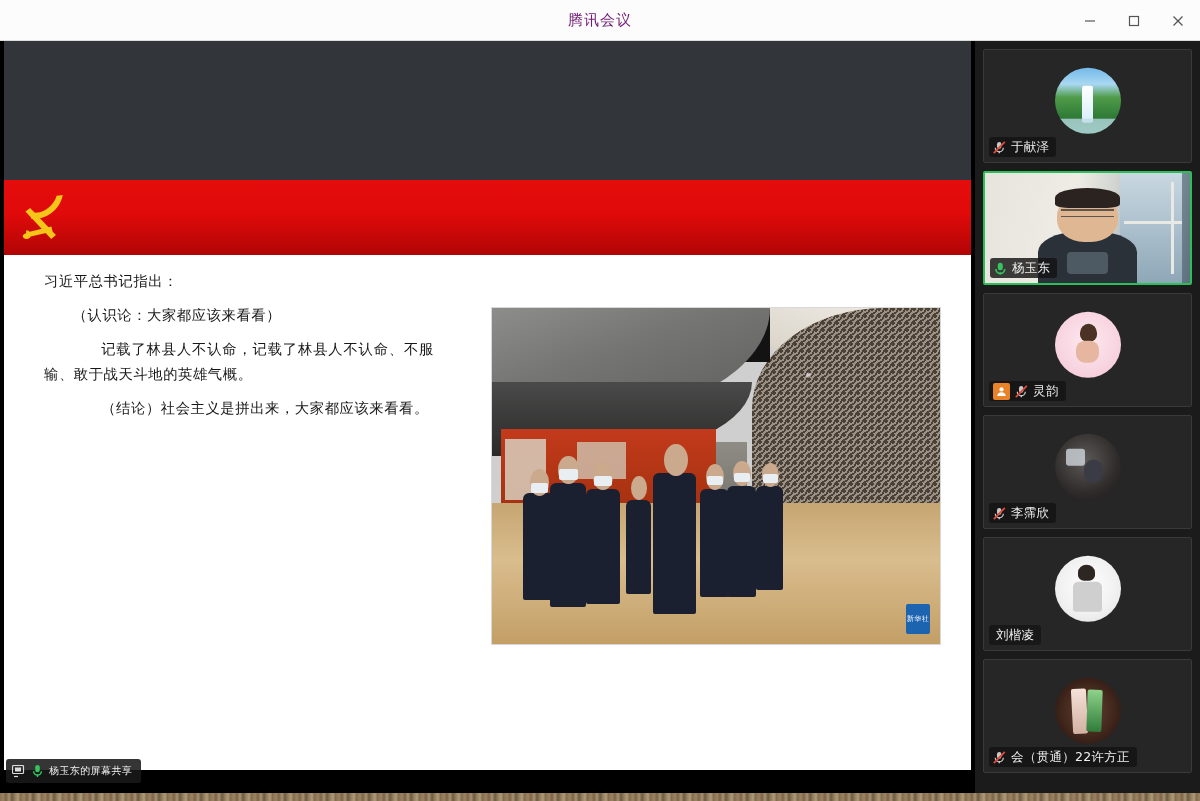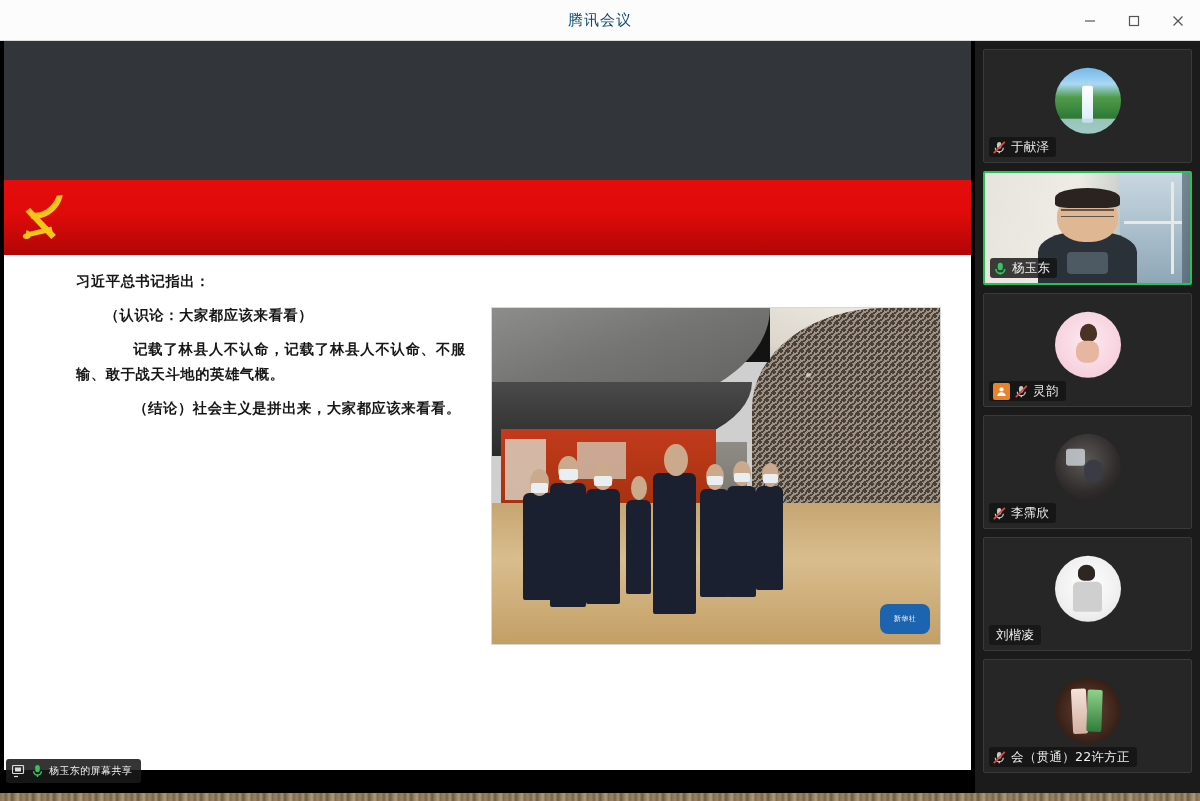--- a/index.html
+++ b/index.html
@@ -32,21 +32,21 @@
   
   .titlebar {
     height: 41px; flex: 0 0 41px;
     background: #fcfcfc;
     border-bottom: 1px solid #dcdcdc;
     display: flex; align-items: center;
     position: relative;
   }
   .titlebar-title {
     position:absolute; left:0; right:0; text-align:center;
-    font-size: 15px; color: #0c4a6e; letter-spacing:1px;
+    font-size: 15px; color: #701a75; letter-spacing:1px;
     font-family:"DejaVu Sans","Liberation Sans",sans-serif;
   }
   .win-controls {
     position:absolute; right: 0; top:0; height:41px;
     display:flex; align-items:center;
   }
   .win-btn {
     width: 44px; height: 41px;
     display:flex; align-items:center; justify-content:center;
     color:#555;
@@ -98,23 +98,22 @@
   }
 
   
   .slide-text {
     position:absolute; left:40px; top:14px; width:390px;
     color:#171717;
     font-family:"DejaVu Serif","Liberation Serif",serif;
     font-size:14.3px;
     line-height:25px;
     letter-spacing:0.6px;
-    font-weight:700;
+    font-weight:400;
     text-align:justify;
-    margin-left:32px;
   }
   .slide-text p { margin: 0 0 9px 0; }
   .p-indent1 { text-indent: 2em; }
   .p-indent2 { text-indent: 4em; }
 
   
   .slide-photo {
     position:absolute; left:487px; top:52px;
     width:450px; height:338px;
     background:#cfcfcf;
@@ -179,22 +178,22 @@
     position:absolute; background:#1b2030; border-radius:6px 6px 2px 2px;
   }
   .ph-head {
     position:absolute; background:#caa98c; border-radius:50%;
   }
   .ph-mask {
     position:absolute; background:#e9eef2; border-radius:2px;
   }
   .ph-watermark {
     position:absolute; right:10px; bottom:10px;
-    width:50px; height:30px; background:#1c63b0;
-    border-radius:8px;
+    width:24px; height:30px; background:#1c63b0;
+    border-radius:2px;
     display:flex; align-items:center; justify-content:center;
   }
   .ph-watermark span{ color:#fff; font-size:7px; letter-spacing:.5px;}
 
   
   .share-label {
     position:absolute; left:6px; bottom:10px;
     height:24px;
     background:rgba(25,25,25,.88);
     border-radius:3px;

